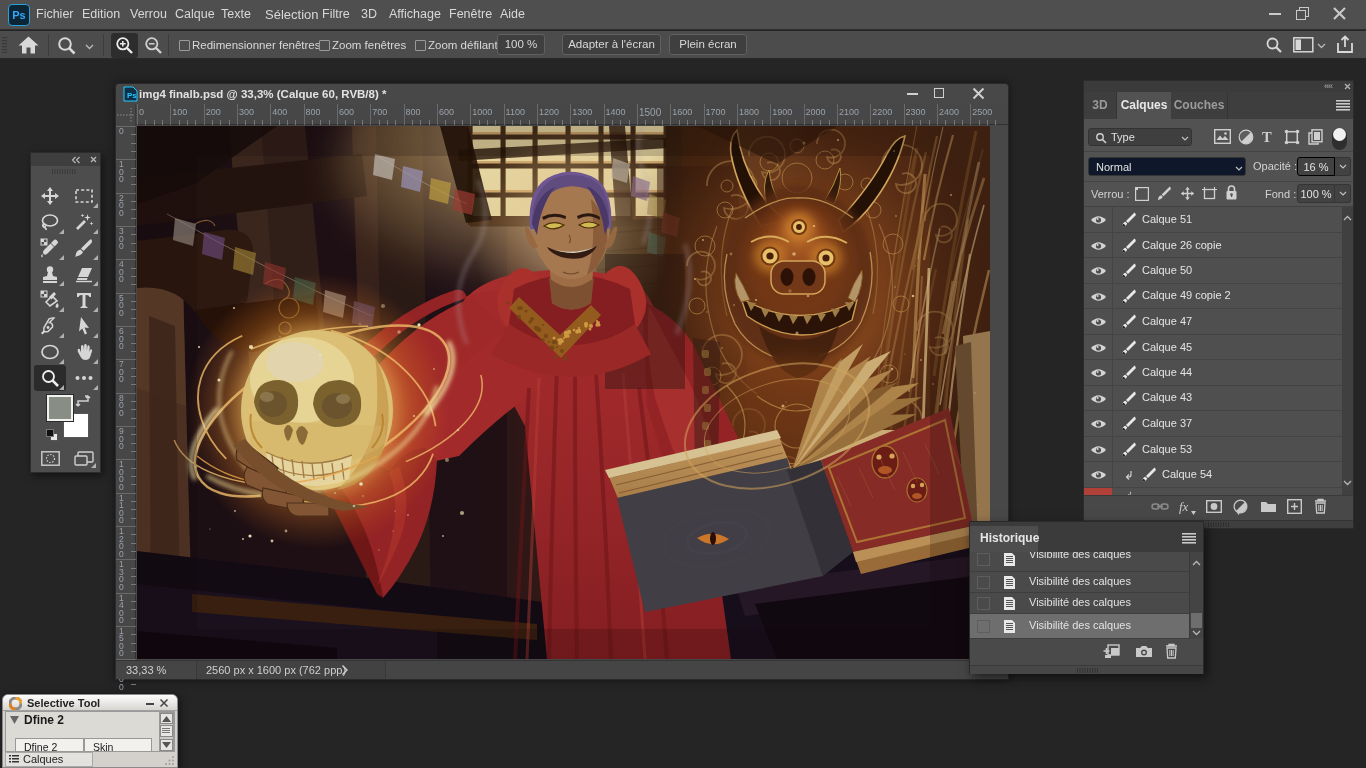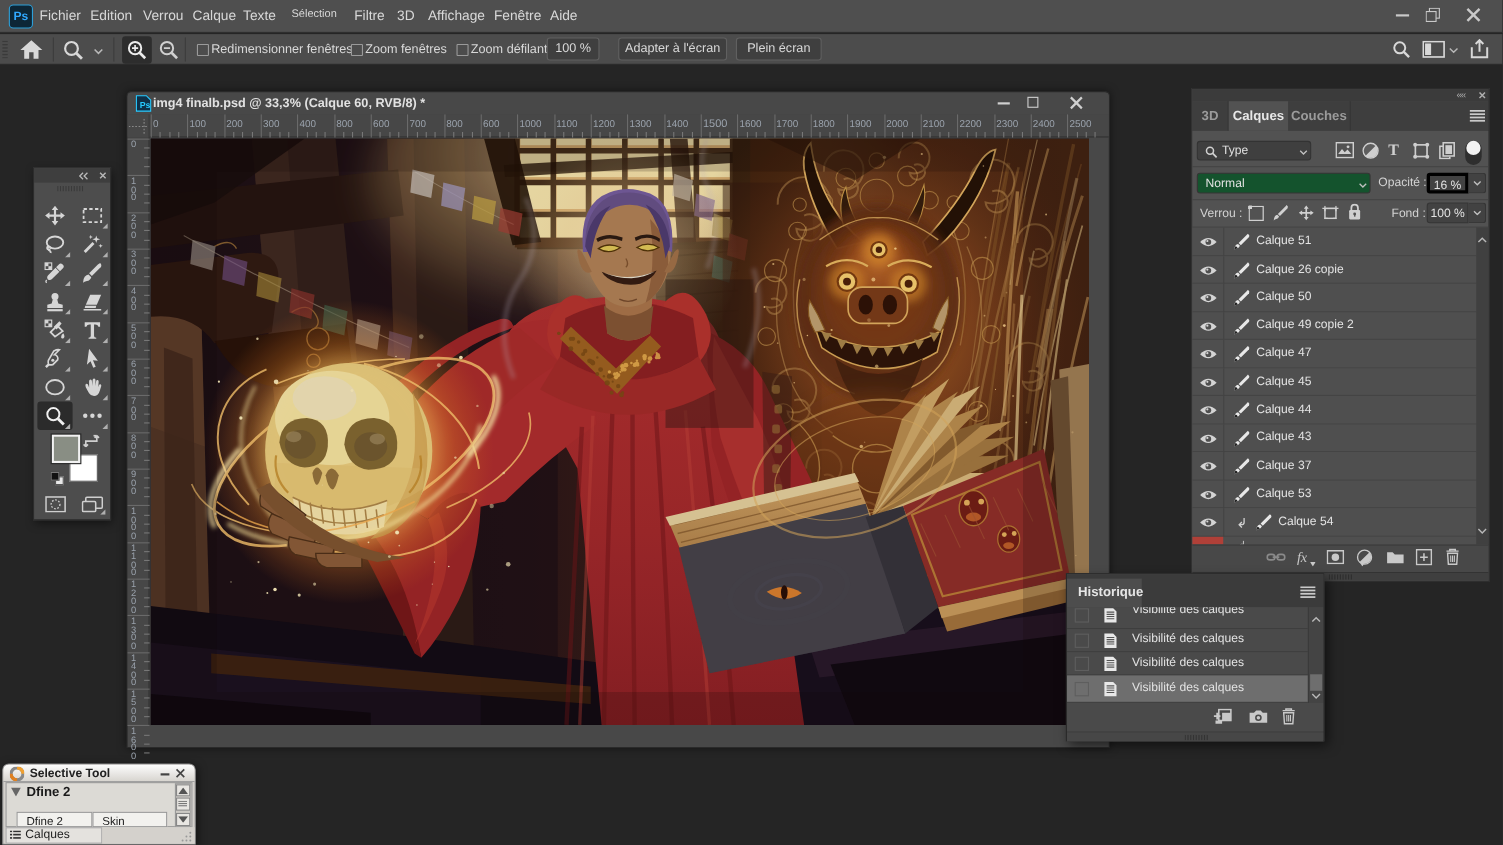--- a/index.html
+++ b/index.html
@@ -7,21 +7,21 @@
 .txt{color:#d8d8d8;font-size:12px;white-space:nowrap}
 </style></head><body>
 
 <div class="abs" style="left:0;top:0;width:1366px;height:30px;background:#4f4f4f;border-bottom:1px solid #2e2e2e">
 <div class="abs" style="left:8px;top:4px;width:22px;height:22px;background:#0d2636;border:1px solid #2d9fd8;border-radius:4px;color:#31a8ff;font-size:11px;font-weight:bold;text-align:center;line-height:20px">Ps</div>
 <div class="abs txt" style="left:36px;top:7px;font-size:12.5px">Fichier</div>
 <div class="abs txt" style="left:82px;top:7px;font-size:12.5px">Edition</div>
 <div class="abs txt" style="left:130px;top:7px;font-size:12.5px">Verrou</div>
 <div class="abs txt" style="left:175px;top:7px;font-size:12.5px">Calque</div>
 <div class="abs txt" style="left:221px;top:7px;font-size:12.5px">Texte</div>
-<div class="abs txt" style="left:265px;top:7px;font-size:10px">Sélection</div>
+<div class="abs txt" style="left:265px;top:7px;font-size:13px">Sélection</div>
 <div class="abs txt" style="left:322px;top:7px;font-size:12.5px">Filtre</div>
 <div class="abs txt" style="left:361px;top:7px;font-size:12.5px">3D</div>
 <div class="abs txt" style="left:389px;top:7px;font-size:12.5px">Affichage</div>
 <div class="abs txt" style="left:449px;top:7px;font-size:12.5px">Fenêtre</div>
 <div class="abs txt" style="left:500px;top:7px;font-size:12.5px">Aide</div>
 <div class="abs" style="left:1269px;top:13px;width:12px;height:2px;background:#c9c9c9"></div>
 <svg class="abs" style="left:1296px;top:7px" width="14" height="14">
       <rect x="3.5" y="0.5" width="9" height="9" fill="none" stroke="#c9c9c9"></rect>
       <rect x="0.5" y="3.5" width="9" height="9" fill="#4f4f4f" stroke="#c9c9c9"></rect>
     </svg>
@@ -888,20 +888,28 @@
           <path d="M330 218 Q310 168 336 128 Q358 94 341 54"></path>
           <path d="M506 118 Q521 78 506 44 Q496 20 506 0"></path>
           <path d="M540 208 Q560 158 548 118"></path>
         </g>
         <path d="M0 0 L140 0 L58 58 L0 78 Z" fill="#180d0c" opacity="0.85"></path>
         <path d="M560 0 L700 0 L640 38 Z" fill="#2a1408" opacity="0.55"></path>
         <rect width="853" height="533" fill="#160a08" opacity="0.07"></rect>
         <path d="M0 0 L853 0 L853 533 L0 533 Z M60 30 L793 30 L793 503 L60 503 Z" fill-rule="evenodd" fill="#120808" opacity="0.18"></path>
       </svg>
     </div>
+<div class="abs" style="left:0;top:576px;width:892px;height:19px;background:#454545;border-top:1px solid #333">
+<div class="abs" style="left:10px;top:3px;color:#d0d0d0;font-size:11px">33,33 %</div>
+<div class="abs" style="left:80px;top:0;width:190px;height:18px;background:#424242;border-left:1px solid #383838;border-right:1px solid #383838"></div>
+<div class="abs" style="left:90px;top:3px;color:#cfcfcf;font-size:11px">2560 px x 1600 px (762 ppp)</div>
+<svg class="abs" style="left:225px;top:3px" width="8" height="12">
+        <path d="M1.5 1.5 L6 6 L1.5 10.5" fill="none" stroke="#cfcfcf" stroke-width="1.4"></path>
+      </svg>
+</div>
 </div>
 <div class="abs" style="left:30px;top:152px;width:71px;height:321px;background:#4d4d4d;border:1px solid #2c2c2c;box-shadow:2px 3px 8px rgba(0,0,0,.5)">
 <div class="abs" style="left:0;top:0;width:69px;height:13px;background:#3e3e3e">
 <svg class="abs" style="left:40px;top:3px" width="10" height="8">
         <path d="M4.5 1 L1.5 4 L4.5 7 M8.5 1 L5.5 4 L8.5 7" fill="none" stroke="#b8b8b8" stroke-width="1.2"></path>
       </svg>
 <svg class="abs" style="left:59px;top:3px" width="7" height="7">
         <path d="M1 1 L6 6 M6 1 L1 6" stroke="#b8b8b8" stroke-width="1.3"></path>
       </svg>
 </div>
@@ -1104,28 +1112,28 @@
       <circle cx="13.5" cy="13.5" r="1.8" fill="#cfcfcf"></circle>
     </svg>
     <svg class="abs" style="left:224px;top:48px" width="15" height="16" viewBox="0 0 15 16">
       <rect x="4" y="0.8" width="10" height="12" fill="none" stroke="#cfcfcf" stroke-width="1.4"></rect>
       <path d="M4 4 L1 4 L1 15 L10 15 L10 13.5" fill="none" stroke="#cfcfcf" stroke-width="1.4"></path>
       <rect x="6" y="3" width="6" height="8" fill="#cfcfcf"></rect>
     </svg>
     <div class="abs" style="left:248px;top:47px;width:15px;height:22px;background:#2e2e2e;border-radius:8px"></div>
     <div class="abs" style="left:249px;top:47px;width:13px;height:13px;background:#f2f2f2;border-radius:50%"></div>
     <div class="abs" style="left:0;top:70px;width:269px;height:1px;background:#444"></div>
-    <div class="abs" style="left:4px;top:76px;width:158px;height:19px;background:#14532d;border:1px solid #353535;border-radius:3px">
+    <div class="abs" style="left:4px;top:76px;width:158px;height:19px;background:#0f172a;border:1px solid #353535;border-radius:3px">
       <div class="abs" style="left:7px;top:3px;color:#e2e2e2;font-size:11px">Normal</div>
       <svg class="abs" style="left:146px;top:8px" width="8" height="5">
         <path d="M1 1 L4 4 L7 1" fill="none" stroke="#c0c0c0" stroke-width="1.2"></path>
       </svg>
     </div>
     <div class="abs" style="left:169px;top:79px;color:#d2d2d2;font-size:11px">Opacité :</div>
-    <div class="abs" style="left:213px;top:76px;width:38px;height:19px;background:#424242;border:3px solid #000000;border-radius:3px 0 0 3px;color:#e2e2e2;font-size:11px;text-align:center;line-height:18px">16 %</div>
+    <div class="abs" style="left:213px;top:76px;width:38px;height:19px;background:#424242;border:1px solid #000000;border-radius:3px 0 0 3px;color:#e2e2e2;font-size:11px;text-align:center;line-height:18px">16 %</div>
     <div class="abs" style="left:251px;top:76px;width:16px;height:19px;background:#424242;border:1px solid #353535;border-left:none;border-radius:0 3px 3px 0"></div>
     <svg class="abs" style="left:255px;top:83px" width="8" height="5">
       <path d="M1 1 L4 4 L7 1" fill="none" stroke="#c0c0c0" stroke-width="1.2"></path>
     </svg>
     <div class="abs" style="left:0;top:100px;width:269px;height:1px;background:#444"></div>
     <div class="abs" style="left:7px;top:107px;color:#d2d2d2;font-size:11px">Verrou :</div>
     <svg class="abs" style="left:51px;top:106px" width="14" height="14" viewBox="0 0 14 14">
       <rect x="0.6" y="0.6" width="12.8" height="12.8" fill="none" stroke="#d0d0d0" stroke-width="1.2"></rect>
       <rect x="{1+cx*3}" y="{1+cy*3}" width="3" height="3" fill="#d0d0d0"></rect>
       <rect x="{1+cx*3}" y="{1+cy*3}" width="3" height="3" fill="#d0d0d0"></rect>

